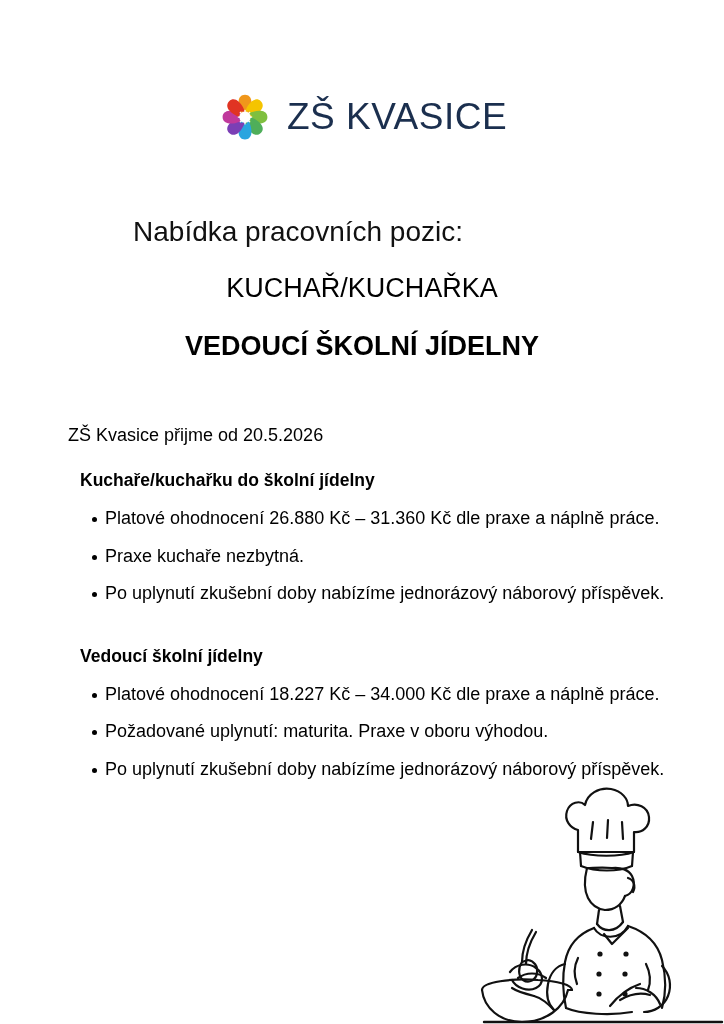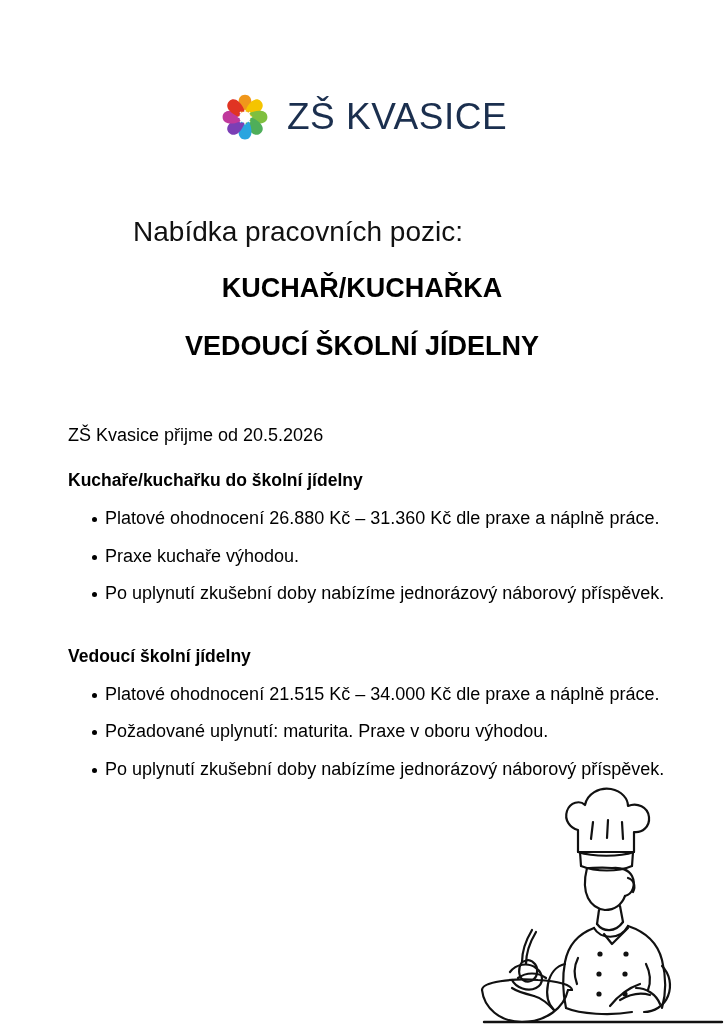--- a/index.html
+++ b/index.html
@@ -59,21 +59,21 @@
     color: #111111;
   }
 
   .heading-pos1 {
     position: absolute;
     top: 272px;
     left: 0;
     width: 724px;
     text-align: center;
     font-size: 27px;
-    font-weight: bold;
+    font-weight: normal;
     line-height: 1.25;
     color: #000000;
   }
 
   .heading-pos2 {
     position: absolute;
     top: 330px;
     left: 0;
     width: 724px;
     text-align: center;
@@ -96,21 +96,21 @@
     font-weight: 400;
     line-height: 1.3;
     margin: 0 0 22px 0;
     color: #000000;
   }
 
   .section-title {
     font-size: 17.5px;
     font-weight: bold;
     line-height: 1.3;
-    margin: 0 0 9px 0;
+    margin: 0 0 9px 12px;
     color: #000000;
   }
 
   ul.bullets {
     list-style: none;
     margin: 0;
     padding: 0;
   }
 
   ul.bullets li {
@@ -198,31 +198,31 @@
   <div class="heading-pos2">VEDOUCÍ ŠKOLNÍ JÍDELNY</div>
 
   <div class="body-wrap">
 
     <p class="intro-line">ZŠ Kvasice přijme od 20.5.2026</p>
 
     <div>
       <div class="section-title">Kuchaře/kuchařku do školní jídelny</div>
       <ul class="bullets">
         <li>Platové ohodnocení 26.880 Kč – 31.360 Kč dle praxe a náplně práce.</li>
-        <li>Praxe kuchaře výhodou.</li>
+        <li>Praxe kuchaře nezbytná.</li>
         <li>Po uplynutí zkušební doby nabízíme jednorázový náborový příspěvek.</li>
       </ul>
     </div>
 
     <div class="section-gap"></div>
 
     <div>
       <div class="section-title">Vedoucí školní jídelny</div>
       <ul class="bullets">
-        <li>Platové ohodnocení 21.515 Kč – 34.000 Kč dle praxe a náplně práce.</li>
+        <li>Platové ohodnocení 18.227 Kč – 34.000 Kč dle praxe a náplně práce.</li>
         <li>Požadované uplynutí: maturita. Praxe v oboru výhodou.</li>
         <li>Po uplynutí zkušební doby nabízíme jednorázový náborový příspěvek.</li>
       </ul>
     </div>
 
   </div>
 
 
   <svg class="chef-art" viewBox="0 0 264 242">
     <g fill="none" stroke="#111111" stroke-width="2.2" stroke-linecap="round" stroke-linejoin="round">

